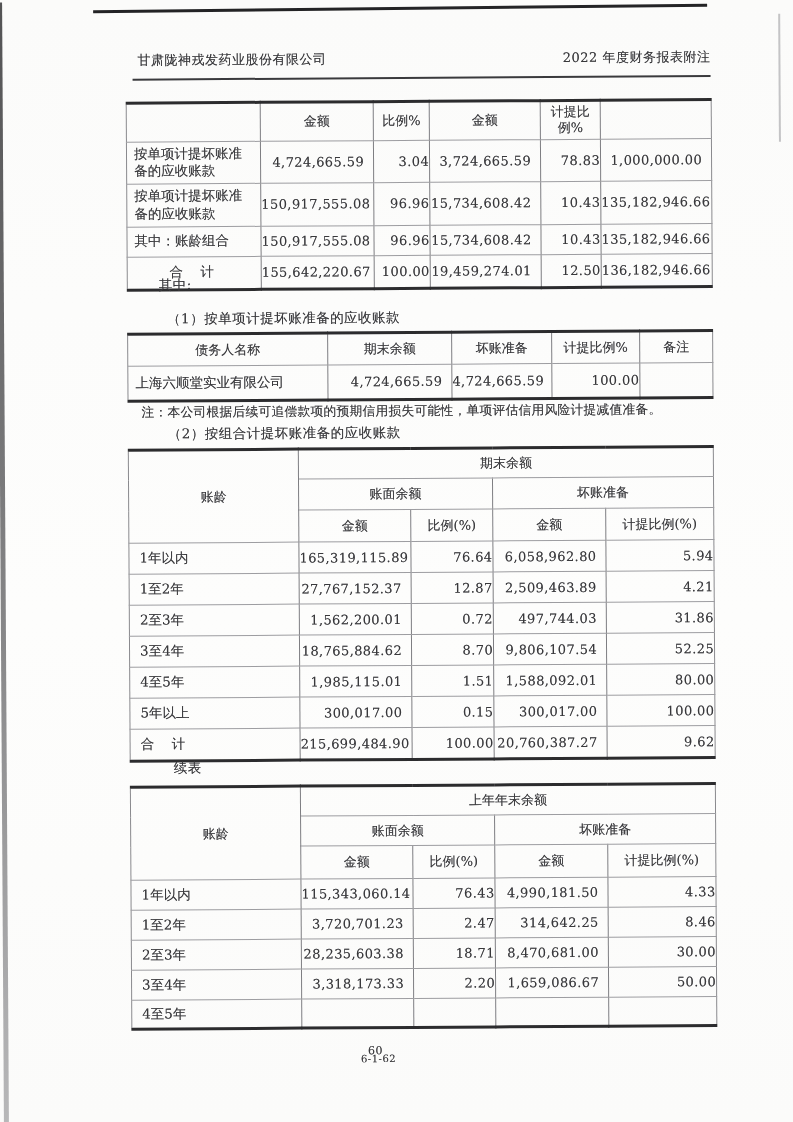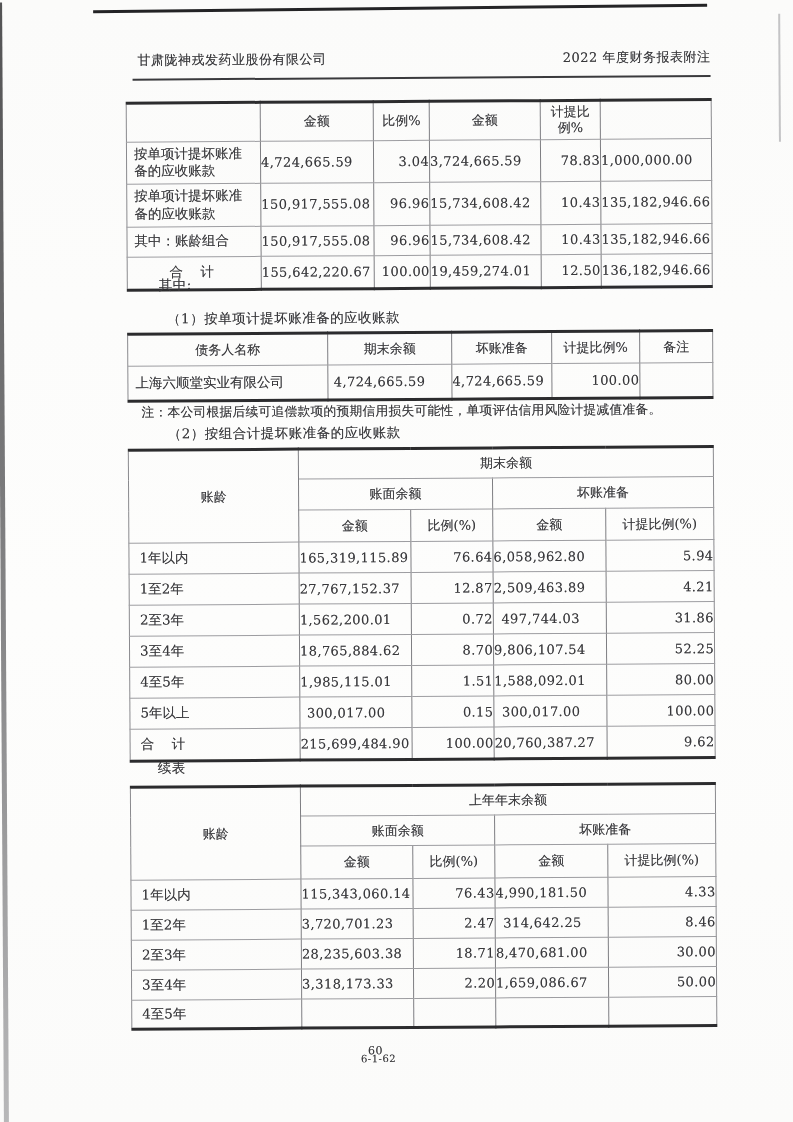--- a/index.html
+++ b/index.html
@@ -36,21 +36,21 @@
   table.tbl th, table.tbl td{
     border-left:1px solid #7e7e82; border-right:1px solid #7e7e82;
     border-top:1px solid #9d9da1; border-bottom:1px solid #9d9da1;
     font-weight:normal; vertical-align:middle; overflow:hidden; }
   table.tbl tr > :first-child{ border-left:1px solid #8a8a8e; }
   table.tbl tr > :last-child{ border-right:1px solid #8a8a8e; }
   th.ch{ text-align:center; padding:2px 3px; }
   th.narrow{ padding:2px 7px; line-height:1.25; }
   td.lbl{ text-align:left; padding:3px 10px 3px 7px; font-size:13.5px; line-height:1.32; }
   td.sum{ text-align:center; letter-spacing:2px; font-size:13.5px; }
-  td.num{ text-align:right; padding-right:26px; letter-spacing:.4px; }
+  td.num{ text-align:right; padding-right:9px; letter-spacing:.4px; }
   td.pct{ text-align:right; letter-spacing:.4px; }
   td.aging{ text-align:left; padding-left:10px; font-size:13.5px; }
 
   .plain{ position:absolute; font-size:13.5px; letter-spacing:.5px; }
   .note-line{ position:absolute; font-size:12.8px; letter-spacing:.2px; white-space:nowrap; }
 
   .footer{ position:absolute; left:330px; top:1044px; width:90px;
     display:flex; flex-direction:column; align-items:center; }
   .footer .sup{ font-size:11px; margin-bottom:-4px; margin-left:-6px; letter-spacing:.5px;text-align:center; }
   .footer .pg{ font-size:10px; letter-spacing:.5px;text-align:center; }
@@ -222,21 +222,21 @@
     <tr style="height:32px">
       <td class="aging sum">合　计</td>
       <td class="num">215,699,484.90</td>
       <td class="pct">100.00</td>
       <td class="num">20,760,387.27</td>
       <td class="pct">9.62</td>
     </tr>
   </tbody>
     </table>
 
-  <div class="plain" style="left:156px; top:758px;">续表</div>
+  <div class="plain" style="left:172px; top:758px;">续表</div>
 
   <table class="tbl" style="top:784px;">
     <colgroup>
         <col style="width:170px">
         <col style="width:112px">
         <col style="width:82px">
         <col style="width:113px">
         <col style="width:108px">
       </colgroup>
     <tbody>

